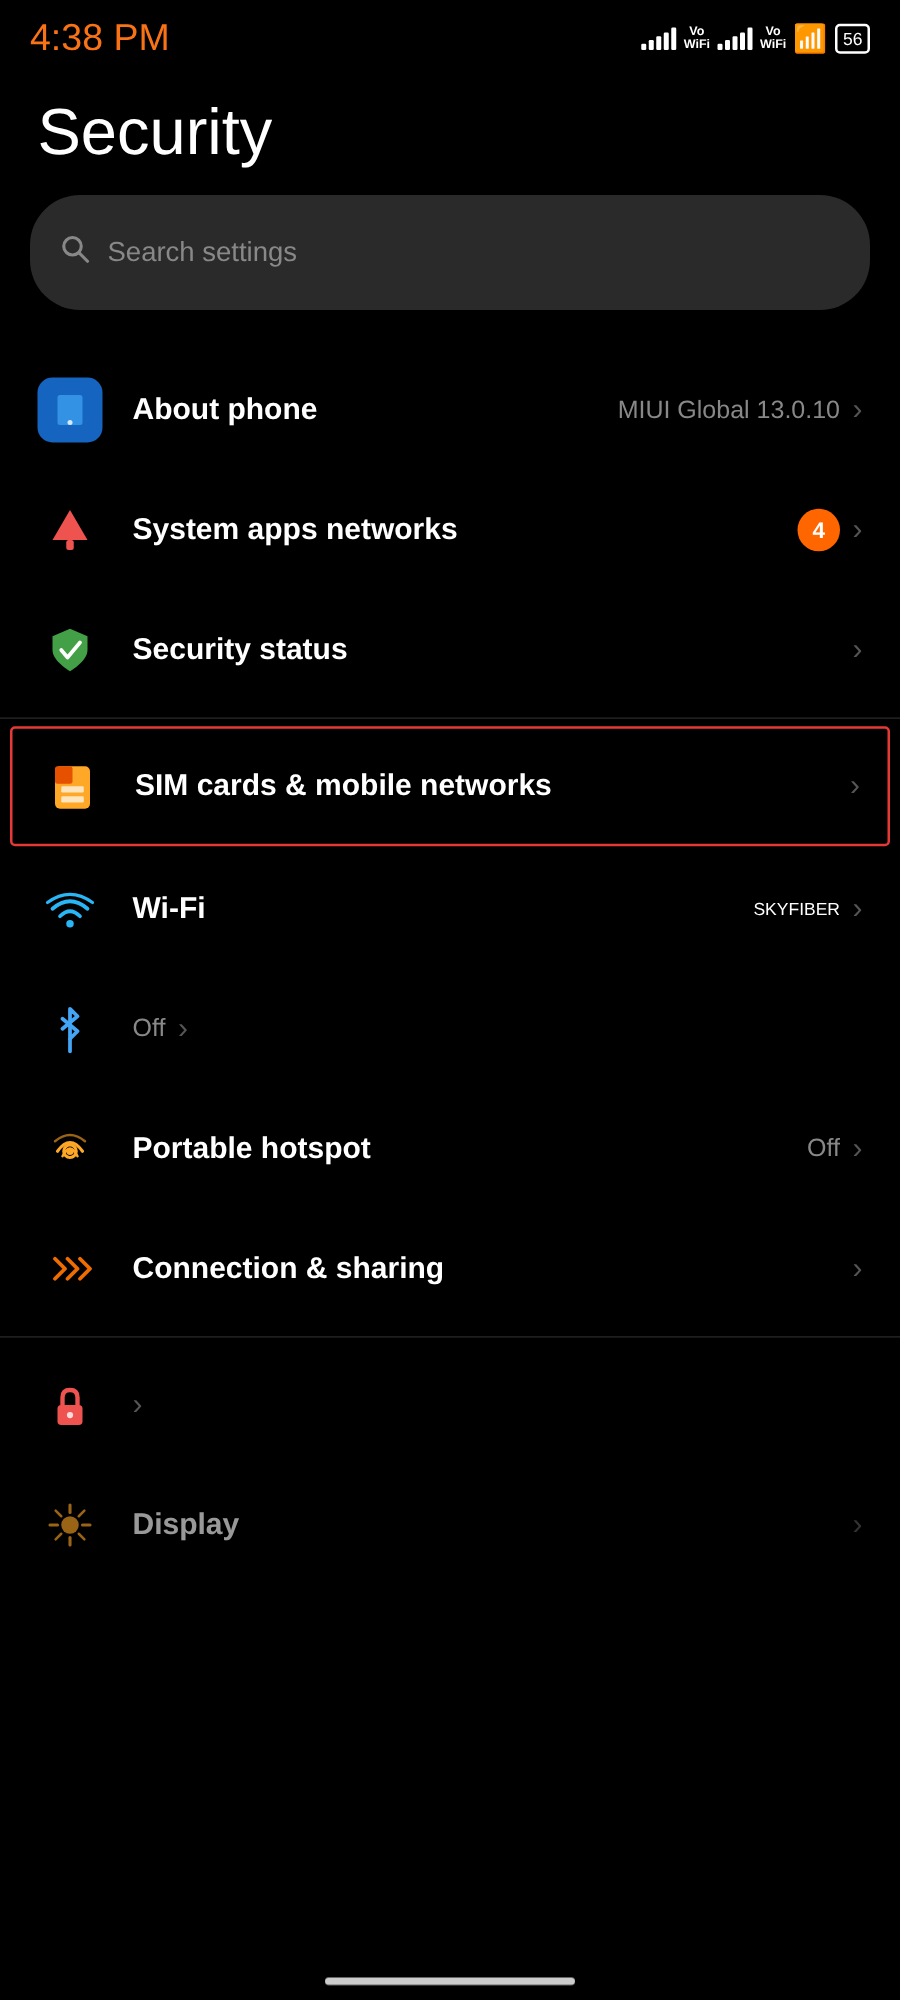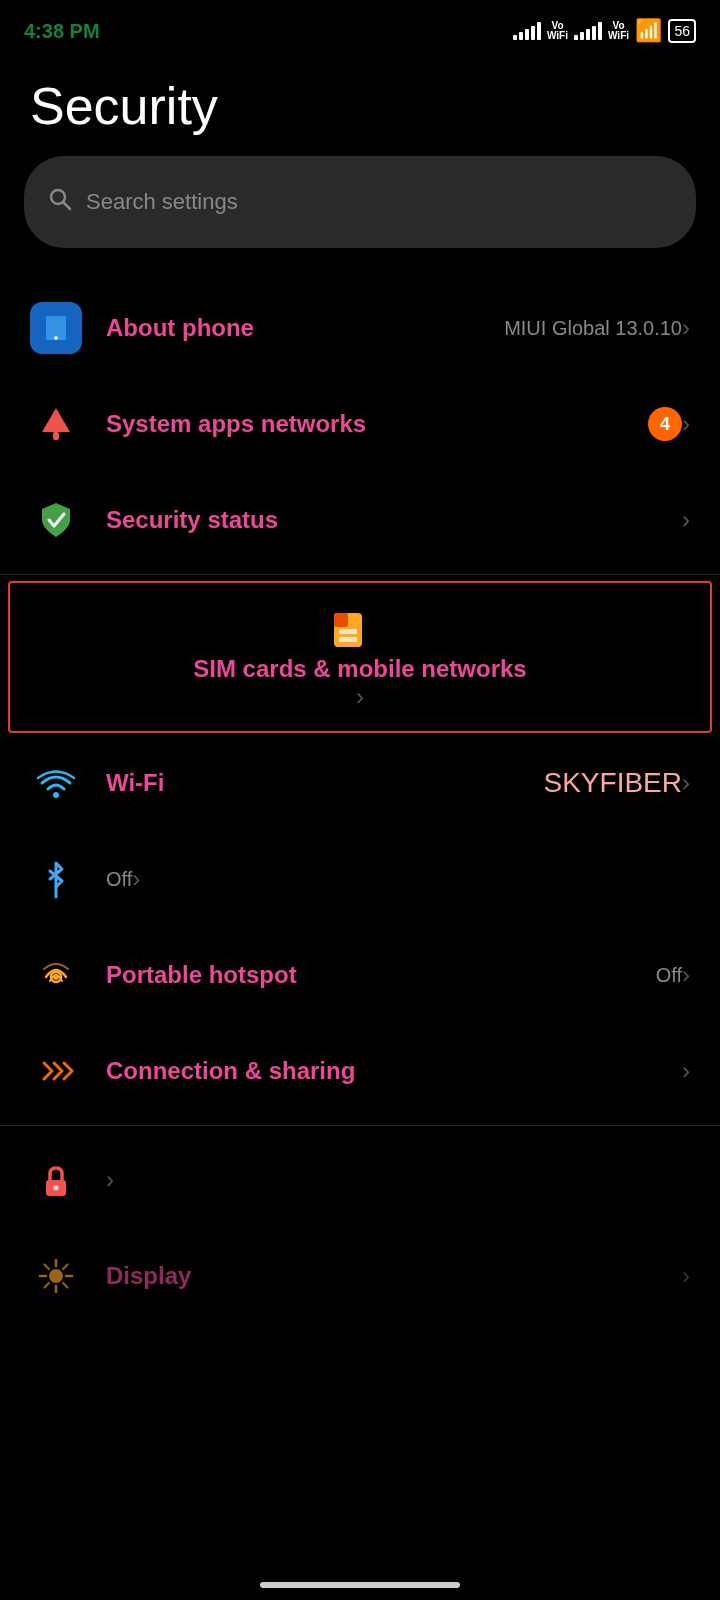--- a/index.html
+++ b/index.html
@@ -18,23 +18,23 @@
     
     .status-bar {
       display: flex;
       justify-content: space-between;
       align-items: center;
       padding: 14px 24px 8px 24px;
       height: 56px;
     }
 
     .status-time {
-      font-size: 20px;
-      font-weight: 700;
-      color: #15803d;
+      font-size: 30px;
+      font-weight: 400;
+      color: #f97316;
     }
 
     .status-icons {
       display: flex;
       align-items: center;
       gap: 6px;
     }
 
     .signal-bars {
       display: flex;
@@ -116,26 +116,27 @@
 
     .item-content {
       flex: 1;
       display: flex;
       flex-direction: column;
     }
 
     .item-label {
       font-size: 24px;
       font-weight: 600;
-      color: #ec4899;
+      color: #ffffff;
     }
 
     .item-right {
       display: flex;
       align-items: center;
+      gap: 10px;
       color: #888;
       font-size: 20px;
     }
 
     .chevron {
       font-size: 24px;
       color: #555;
     }
 
     .badge {
@@ -156,21 +157,20 @@
       background: #2a2a2a;
       margin: 6px 0;
     }
 
     
     .highlighted-item {
       border: 2.5px solid #e53935;
       border-radius: 4px;
       margin: 2px 8px;
       padding: 20px 22px;
-      flex-direction: column;
     }
 
     
     .icon-phone {
       background: #1565c0;
       border-radius: 12px;
       font-size: 28px;
     }
 
     
@@ -313,21 +313,21 @@
         <path d="M12 26 Q20 18 28 26" stroke="#29b6f6" stroke-width="3" fill="none" stroke-linecap="round"></path>
         <path d="M6 20 Q20 8 34 20" stroke="#29b6f6" stroke-width="3" fill="none" stroke-linecap="round"></path>
         <path d="M2 15 Q20 2 38 15" stroke="#29b6f6" stroke-width="2.5" fill="none" stroke-linecap="round"></path>
         <circle cx="20" cy="32" r="3" fill="#29b6f6"></circle>
       </svg>
     </div>
     <div class="item-content">
       <span class="item-label">Wi-Fi</span>
     </div>
     <div class="item-right">
-      <span style="color:#fca5a5;font-size:28px">SKYFIBER</span>
+      <span style="color:#ffffff;font-size:14px">SKYFIBER</span>
       <span class="chevron">›</span>
     </div>
   </div>
 
   <div class="settings-item">
     <div class="item-icon">
       <svg width="40" height="40" viewBox="0 0 40 40">
         <polyline points="14,12 26,22 20,28 20,4 26,10 14,20" stroke="#42a5f5" stroke-width="3" fill="none" stroke-linecap="round" stroke-linejoin="round"></polyline>
         <polyline points="20,28 20,38" stroke="#42a5f5" stroke-width="3" fill="none" stroke-linecap="round"></polyline>
       </svg>

